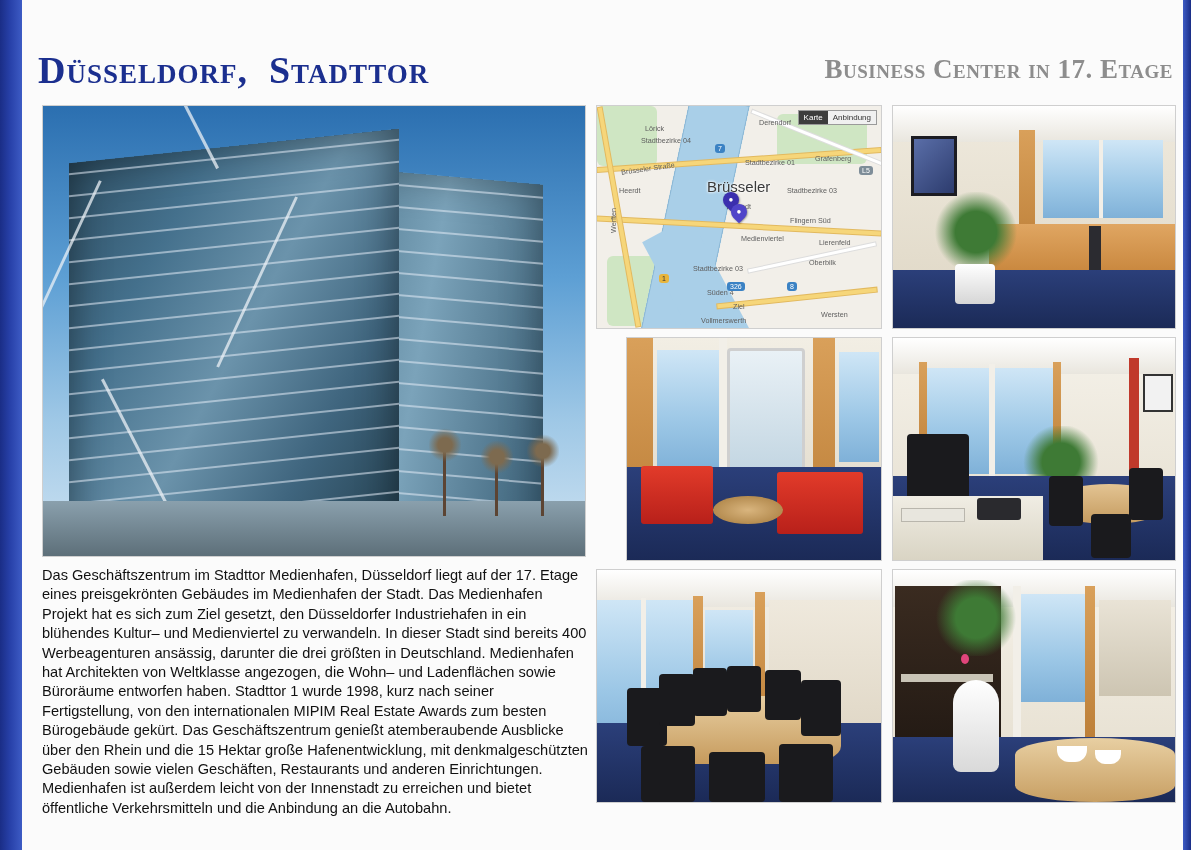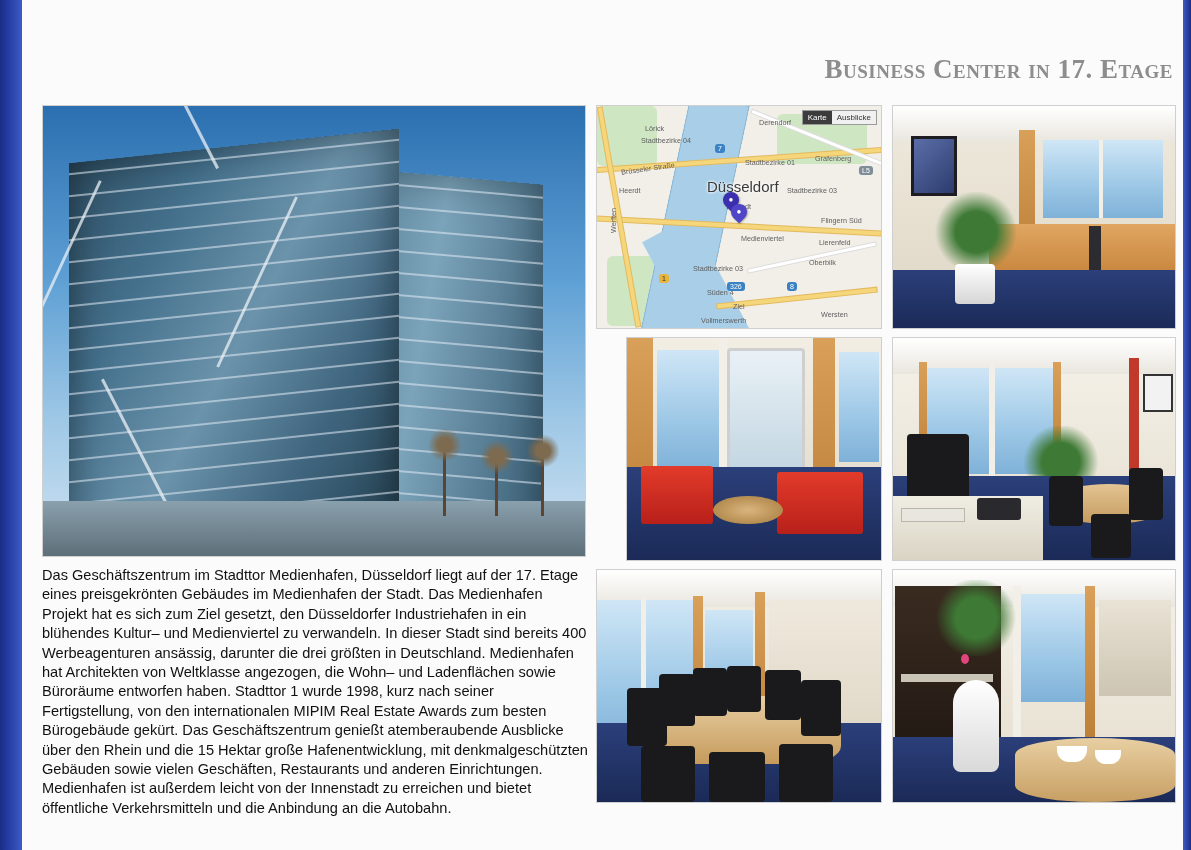--- a/index.html
+++ b/index.html
@@ -167,20 +167,21 @@
     background:linear-gradient(180deg,#ffffff 0%,#e9e6de 100%);}
 </style>
 </head>
 <body>
 
 <div class="page">
 
   <div class="leftbar"></div>
   <div class="rightbar"></div>
 
+  <div class="title-main">Düsseldorf,  Stadttor</div>
   <div class="title-right">Business Center in 17. Etage</div>
 
   <div class="hero">
     <div class="sky"></div>
     <div class="tower2">
       <div class="floors">
         <i style="top:12px"></i>
           <i style="top:34px"></i>
           <i style="top:56px"></i>
           <i style="top:78px"></i>
@@ -250,49 +251,49 @@
 
       <div class="mlabel" style="left:48px;top:18px">Lörick</div>
       <div class="mlabel" style="left:162px;top:12px">Derendorf</div>
       <div class="mlabel" style="left:44px;top:30px">Stadtbezirke 04</div>
       <div class="mlabel" style="left:148px;top:52px">Stadtbezirke 01</div>
       <div class="mlabel" style="left:218px;top:48px">Grafenberg</div>
       <div class="mlabel" style="left:24px;top:58px;transform:rotate(-8deg)">Brüsseler Straße</div>
       <div class="mlabel" style="left:22px;top:80px">Heerdt</div>
       <div class="mlabel" style="left:190px;top:80px">Stadtbezirke 03</div>
       <div class="mlabel" style="left:130px;top:96px">Altstadt</div>
-      <div class="mlabel" style="left:224px;top:110px">Flingern Süd</div>
+      <div class="mlabel" style="left:193px;top:110px">Flingern Süd</div>
       <div class="mlabel" style="left:144px;top:128px">Medienviertel</div>
       <div class="mlabel" style="left:222px;top:132px">Lierenfeld</div>
       <div class="mlabel" style="left:212px;top:152px">Oberbilk</div>
       <div class="mlabel" style="left:96px;top:158px">Stadtbezirke 03</div>
       <div class="mlabel" style="left:110px;top:182px">Süden 4</div>
       <div class="mlabel" style="left:136px;top:196px">Ziel</div>
       <div class="mlabel" style="left:4px;top:110px;transform:rotate(-90deg)">Werften</div>
       <div class="mlabel" style="left:104px;top:210px">Vollmerswerth</div>
       <div class="mlabel" style="left:224px;top:204px">Wersten</div>
 
-      <div class="city" style="left:110px;top:72px">Düsseldorf</div>
+      <div class="city" style="left:110px;top:72px">Brüsseler</div>
 
       <div class="shield" style="left:118px;top:38px">7</div>
       <div class="shield y" style="left:62px;top:168px">1</div>
       <div class="shield" style="left:130px;top:176px">326</div>
       <div class="shield" style="left:190px;top:176px">8</div>
       <div class="shield" style="left:262px;top:60px;background:#7e8d98">L5</div>
 
       <div class="pin" style="left:126px;top:86px">
           <span>●</span>
         </div>
       <div class="pin" style="left:134px;top:98px;background:#5044c9">
           <span>●</span>
         </div>
 
       <div class="mapctl">
         <div class="active">Karte</div>
-        <div>Ausblicke</div>
+        <div>Anbindung</div>
       </div>
     </div>
 
     <div class="cell" style="left:296px;top:0;width:282px;height:222px">
       <div class="scene">
         <div class="wall" style="height:100%;background:linear-gradient(180deg,#efeade 0%,#ded6c4 100%)"></div>
         <div class="ceiling"></div>
         <div class="windowpane" style="left:150px;top:34px;width:120px;height:78px"></div>
         <div class="mull" style="left:206px;top:34px;width:4px;height:78px"></div>
         <div class="woodpanel" style="left:126px;top:24px;width:16px;height:150px"></div>

